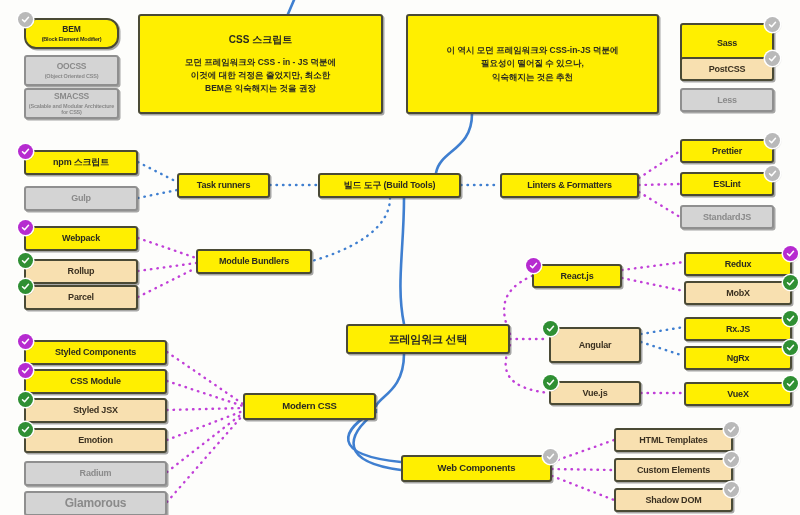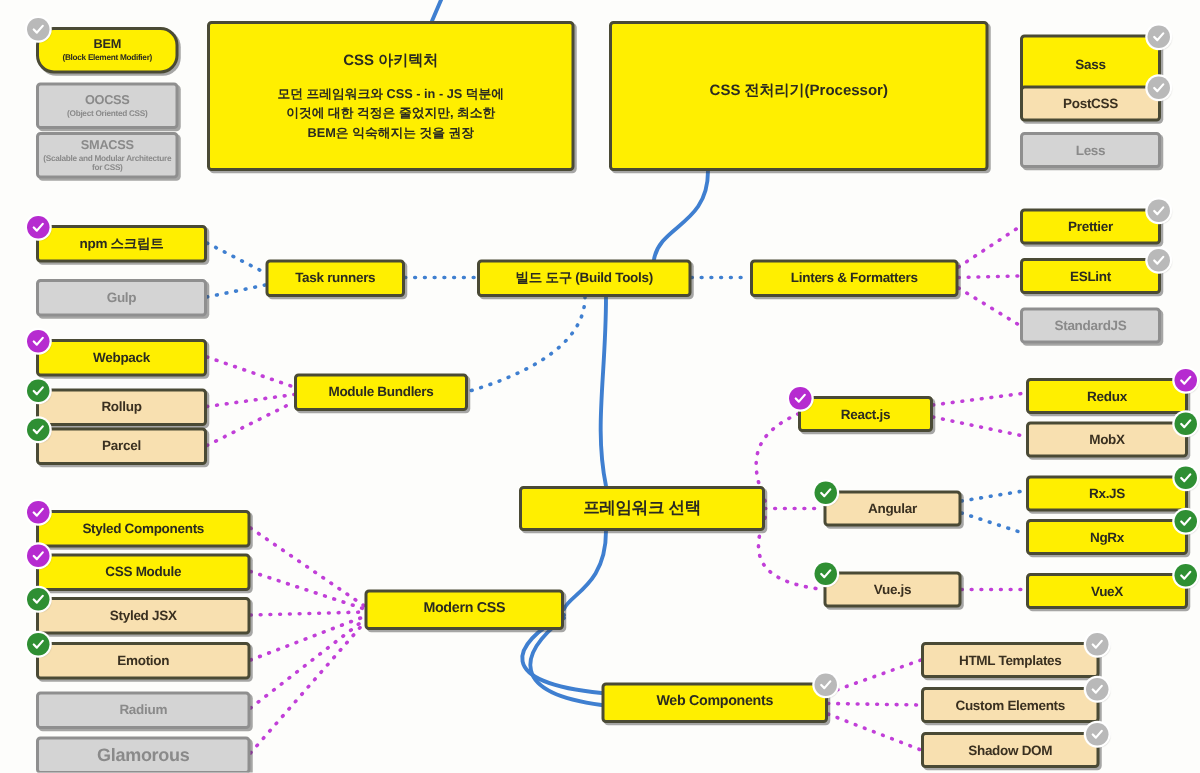--- a/index.html
+++ b/index.html
@@ -63,25 +63,25 @@
       <path d="M 167 410 L 243 408" fill="none" stroke="#c13fd8" stroke-width="2.4" stroke-linecap="round" stroke-dasharray="0.5 6"></path>
       <path d="M 167 440 L 243 411" fill="none" stroke="#c13fd8" stroke-width="2.4" stroke-linecap="round" stroke-dasharray="0.5 6"></path>
       <path d="M 167 472 L 243 413" fill="none" stroke="#c13fd8" stroke-width="2.4" stroke-linecap="round" stroke-dasharray="0.5 6"></path>
       <path d="M 167 502 L 243 415" fill="none" stroke="#c13fd8" stroke-width="2.4" stroke-linecap="round" stroke-dasharray="0.5 6"></path>
       <path d="M 552 462 L 614 440" fill="none" stroke="#c13fd8" stroke-width="2.4" stroke-linecap="round" stroke-dasharray="0.5 6"></path>
       <path d="M 552 469 L 614 470" fill="none" stroke="#c13fd8" stroke-width="2.4" stroke-linecap="round" stroke-dasharray="0.5 6"></path>
       <path d="M 552 476 L 614 500" fill="none" stroke="#c13fd8" stroke-width="2.4" stroke-linecap="round" stroke-dasharray="0.5 6"></path>
     </svg>
   <div id="nodes">
       <div class="node t-yellow big" style="left: 138px; top: 14px; width: 245px; height: 100px;">
-        <div class="title">CSS 아키텍처</div>
+        <div class="title">CSS 스크립트</div>
         <div class="body">모던 프레임워크와 CSS - in - JS 덕분에<br>이것에 대한 걱정은 줄었지만, 최소한<br>BEM은 익숙해지는 것을 권장</div>
       </div>
       <div class="node t-yellow big" style="left: 406px; top: 14px; width: 253px; height: 100px;">
-        <div class="title">CSS 전처리기(Processor)</div>
+        <div class="body">이 역시 모던 프레임워크와 CSS-in-JS 덕분에<br>필요성이 떨어질 수 있으나,<br>익숙해지는 것은 추천</div>
       </div>
       <div class="badge b-gray" style="left: 18px; top: 12px;">
         <svg viewBox="0 0 24 24">
           <path d="M4 12.5 L9.5 18 L20 6" fill="none" stroke="#fff" stroke-width="4" stroke-linecap="round" stroke-linejoin="round"></path>
         </svg>
       </div>
       <div class="node t-yellow" style="left: 24px; top: 18px; width: 95px; height: 31px; border-radius: 12px;">
         <span class="lbl" style="font-size: 8.5px;">BEM<span class="sub">(Block Element Modifier)</span></span>
       </div>
       <div class="node t-gray" style="left: 24px; top: 55px; width: 95px; height: 31px;">
@@ -181,21 +181,21 @@
         </svg>
       </div>
       <div class="node t-yellow" style="left: 532px; top: 264px; width: 90px; height: 24px;">
         <span class="lbl" style="font-size: 9px;">React.js</span>
       </div>
       <div class="badge b-green" style="left: 543px; top: 321px;">
         <svg viewBox="0 0 24 24">
           <path d="M4 12.5 L9.5 18 L20 6" fill="none" stroke="#fff" stroke-width="4" stroke-linecap="round" stroke-linejoin="round"></path>
         </svg>
       </div>
-      <div class="node t-tan" style="left: 549px; top: 327px; width: 92px; height: 24px;">
+      <div class="node t-tan" style="left: 549px; top: 327px; width: 92px; height: 36px;">
         <span class="lbl" style="font-size: 9px;">Angular</span>
       </div>
       <div class="badge b-green" style="left: 543px; top: 375px;">
         <svg viewBox="0 0 24 24">
           <path d="M4 12.5 L9.5 18 L20 6" fill="none" stroke="#fff" stroke-width="4" stroke-linecap="round" stroke-linejoin="round"></path>
         </svg>
       </div>
       <div class="node t-tan" style="left: 549px; top: 381px; width: 92px; height: 24px;">
         <span class="lbl" style="font-size: 9px;">Vue.js</span>
       </div>

